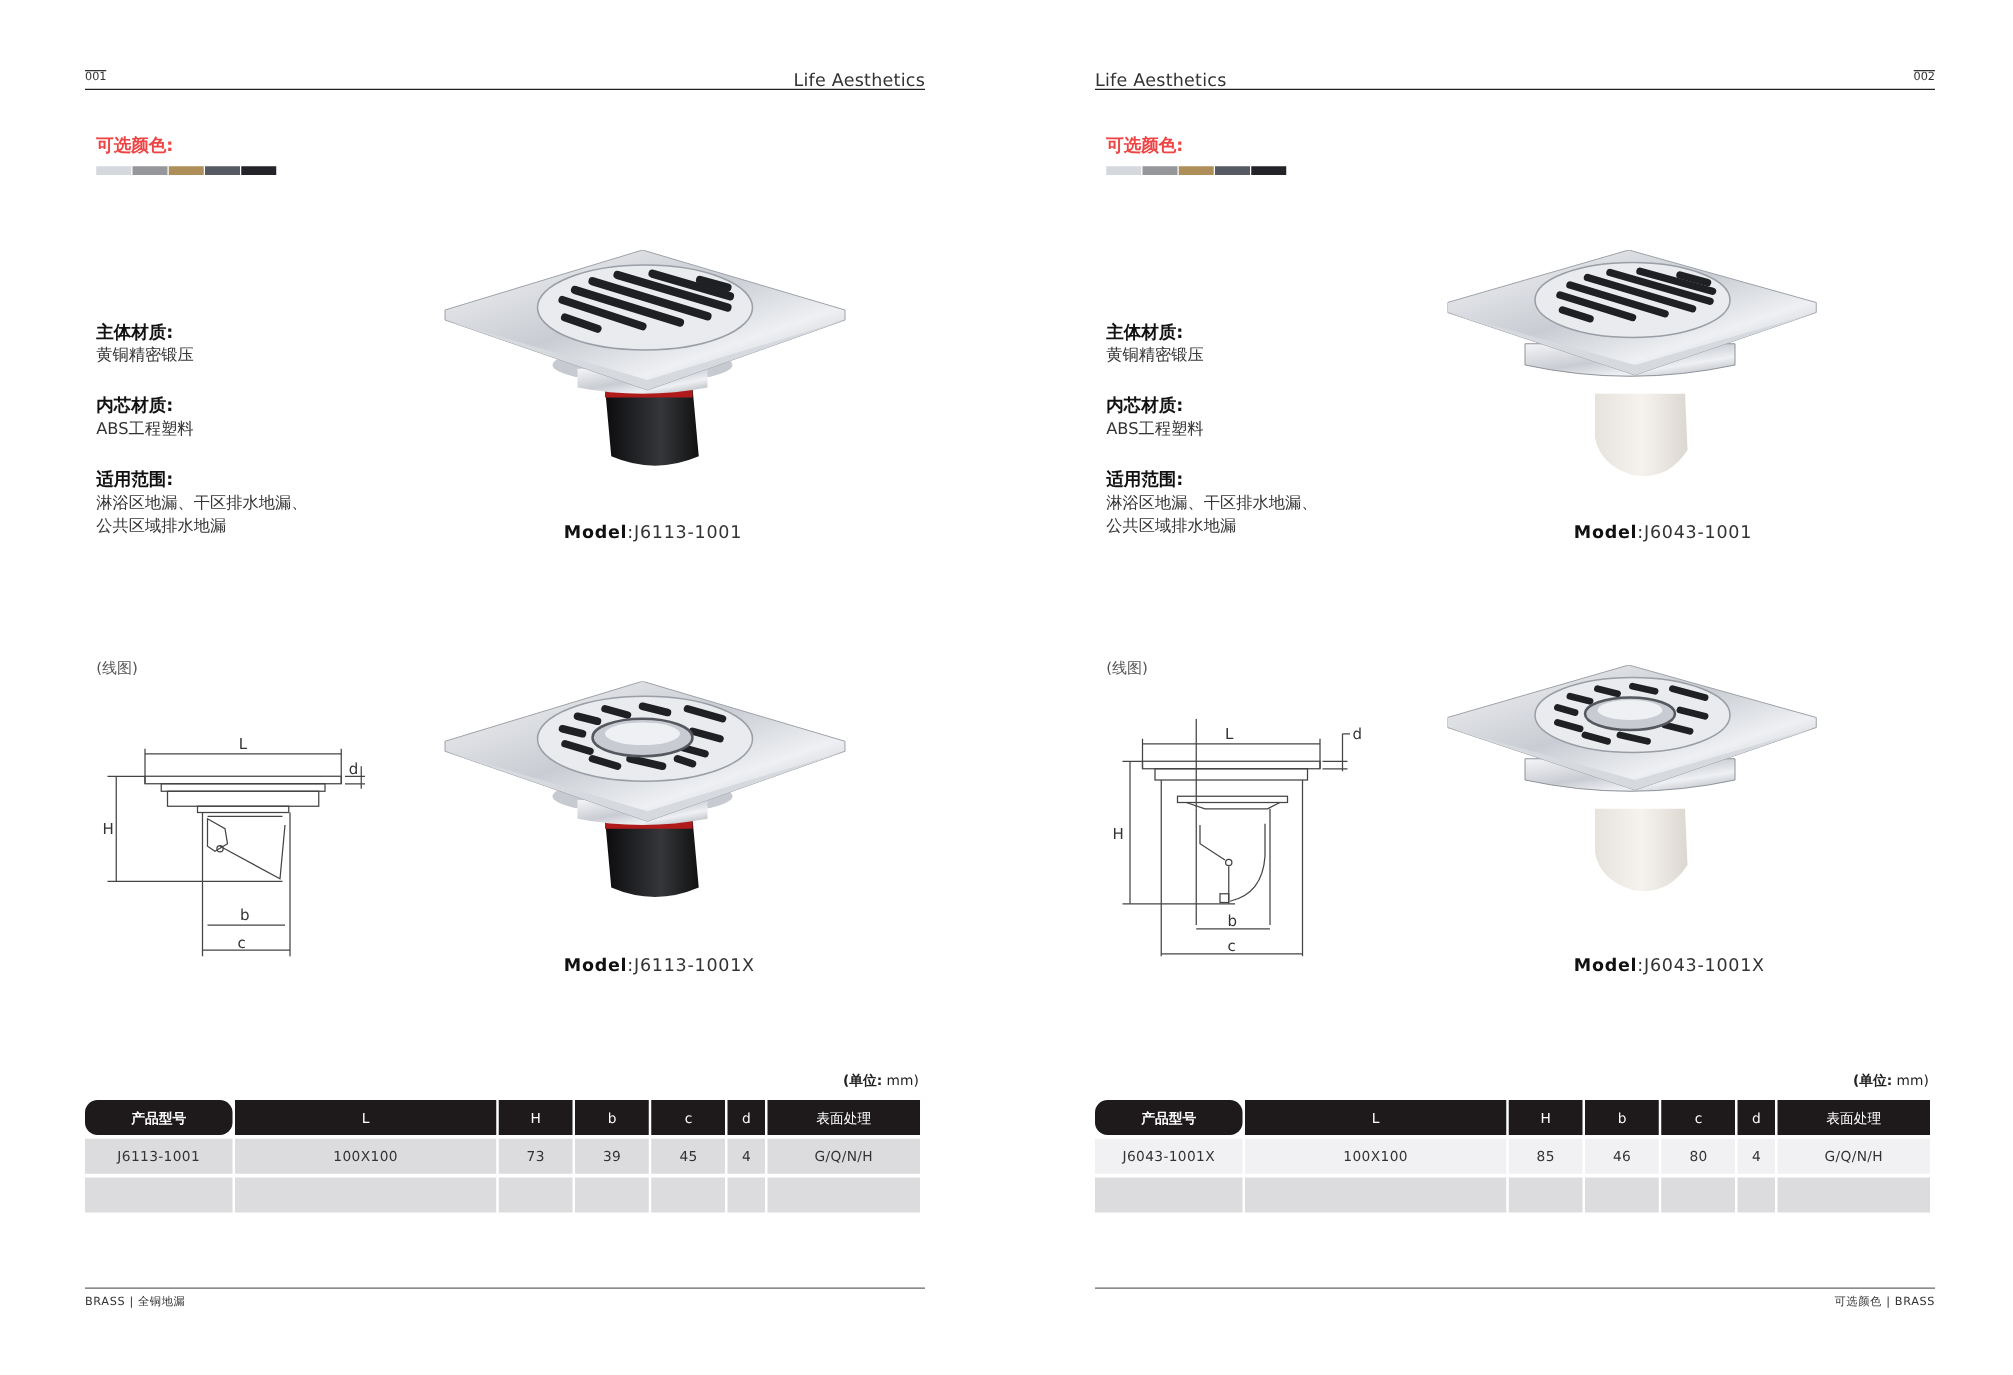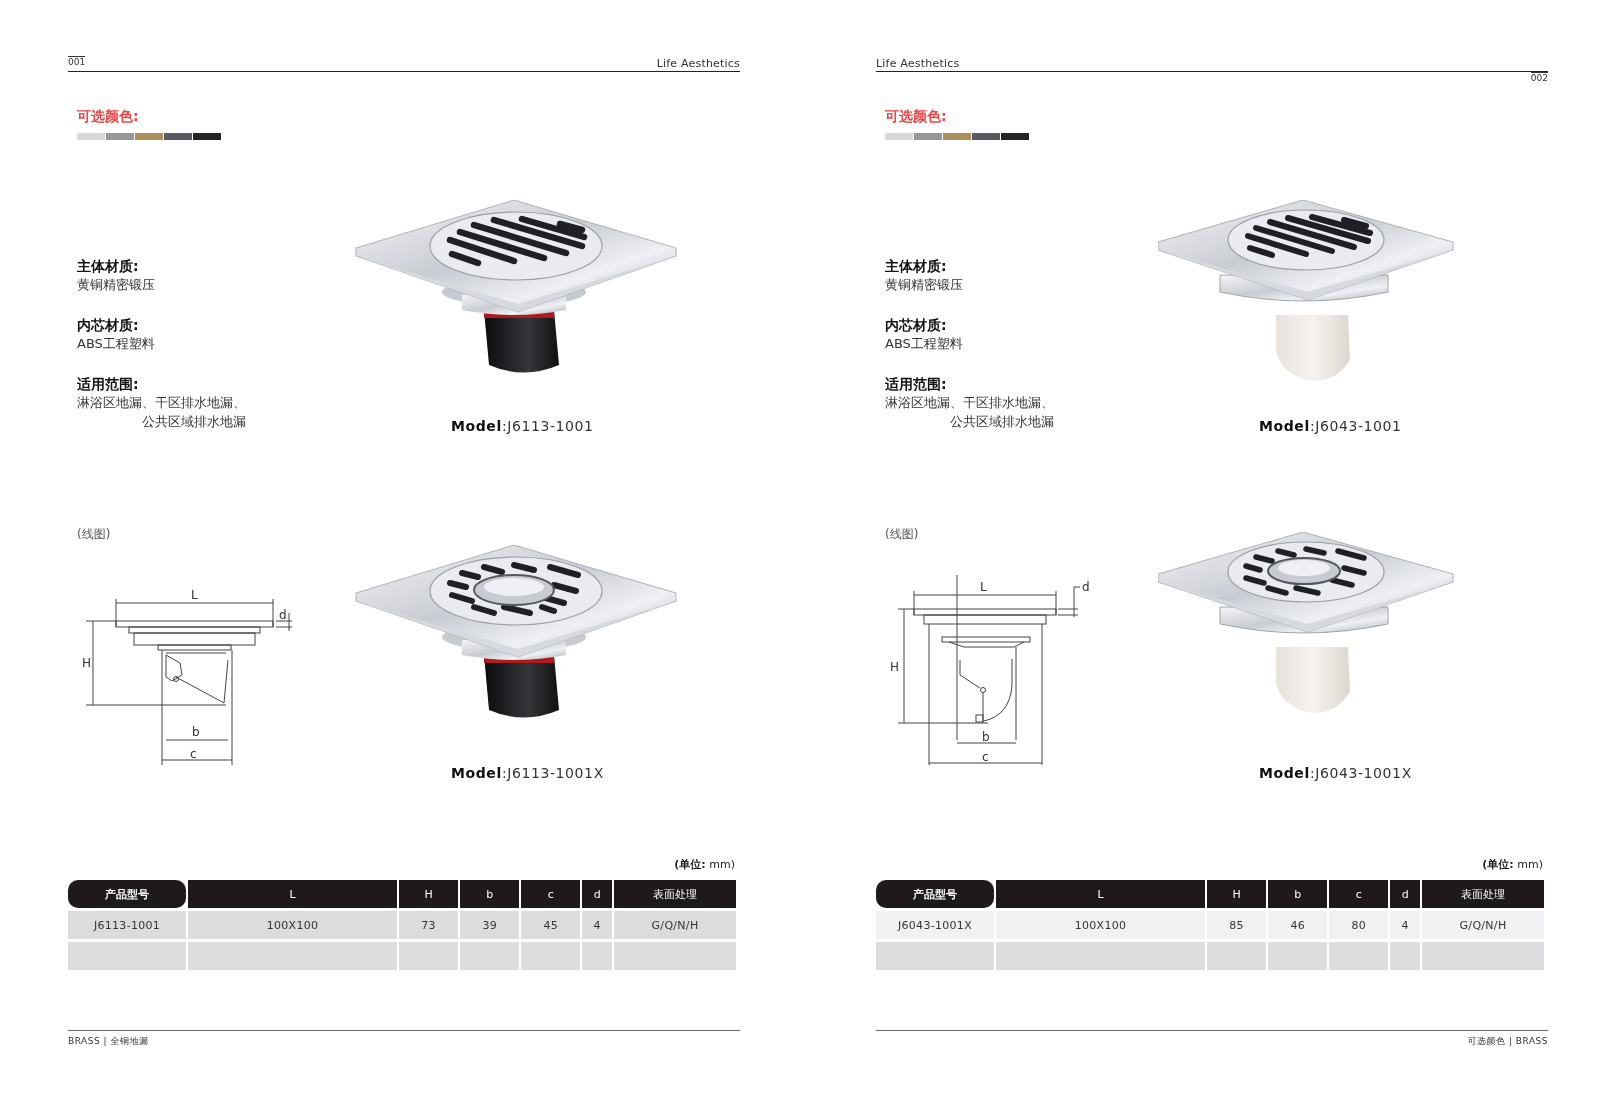--- a/index.html
+++ b/index.html
@@ -5,29 +5,29 @@
   * { box-sizing: border-box; margin: 0; padding: 0; }
   html, body { width: 1610px; height: 1100px; background: #ffffff; overflow: hidden; }
   body { position: relative; font-family: "DejaVu Sans", "Liberation Sans", sans-serif; color: #222; }
 
   .page { position: absolute; top: 0; width: 672px; height: 860px; }
   .page.left { left: 68px; }
   .page.right { left: 876px; }
 
   .hdr { position: absolute; top: 52px; left: 0; width: 672px; height: 20px; border-bottom: 1.5px solid #222; }
   .pnum { position: absolute; top: 4px; font-size: 9px; color: #333; border-top: 1px solid #333; line-height: 11px; padding-top: 0; }
-  .hdr-title { position: absolute; top: 5px; font-size: 11px; color: #333; letter-spacing: 0.2px; }
+  .hdr-title { position: absolute; top: 5px; font-size: 14px; color: #333; letter-spacing: 0.2px; }
 
   .colors-label { position: absolute; top: 108px; left: 9px; font-size: 14px; font-weight: bold; color: #ef4444; }
   .swatches { position: absolute; top: 133px; left: 9px; display: flex; }
   .sw { width: 28px; height: 7px; margin-right: 1px; }
 
   .spec { position: absolute; left: 9px; }
   .spec .lab { font-size: 14px; font-weight: bold; color: #111; line-height: 18px; }
-  .spec .val { font-size: 13px; color: #333; line-height: 20px; text-align: right; }
+  .spec .val { font-size: 13px; color: #333; line-height: 20px; }
 
   .prod { position: absolute; }
   .model { position: absolute; font-size: 14px; color: #333; letter-spacing: 0.6px; white-space: nowrap; }
   .model b { font-weight: bold; color: #111; }
 
   .draw-label { position: absolute; left: 9px; top: 526px; font-size: 12px; color: #555; }
   .drawing { position: absolute; }
 
   .unit { position: absolute; top: 857px; right: 5px; font-size: 11px; color: #222; }
   .unit b { font-weight: bold; }
@@ -203,21 +203,21 @@
     </tbody>
   </table>
 
   <div class="ftr"></div>
   <div class="ftr-text" style="left:0;">BRASS | 全铜地漏</div>
 </div>
 
 <div class="page right">
   <div class="hdr">
     <span class="hdr-title" style="left:0;">Life Aesthetics</span>
-    <span class="pnum" style="right:0;margin-top:16px;">002</span>
+    <span class="pnum" style="right:0;">002</span>
   </div>
 
   <div class="colors-label">可选颜色:</div>
   <div class="swatches">
     <div class="sw sw0" style="background: rgb(213, 217, 222);"></div>
     <div class="sw sw1" style="background: rgb(150, 151, 155);"></div>
     <div class="sw sw2" style="background: rgb(174, 142, 89);"></div>
     <div class="sw sw3" style="background: rgb(85, 90, 99);"></div>
     <div class="sw sw4" style="background: rgb(36, 35, 42);"></div>
   </div>

